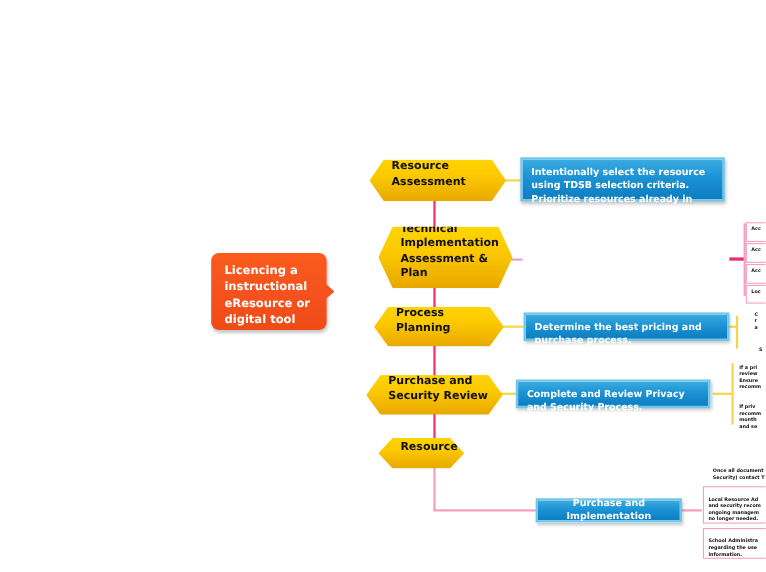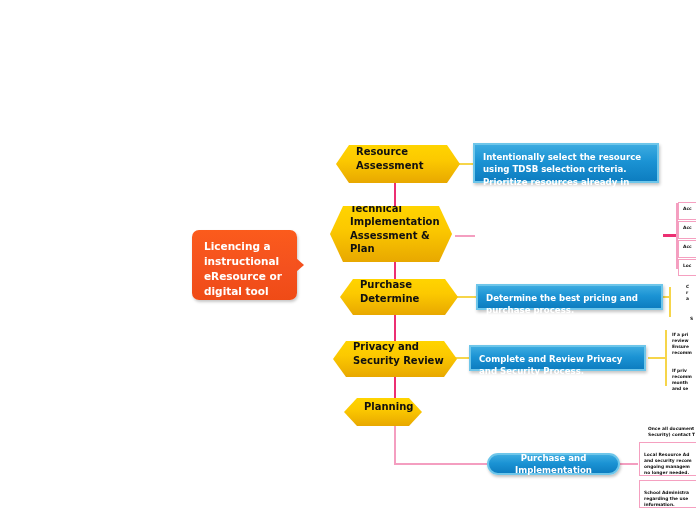--- a/index.html
+++ b/index.html
@@ -75,21 +75,20 @@
     line-height: 1.45;
     padding: 6px 8px;
     box-sizing: border-box;
     box-shadow: 1px 2px 3px rgba(0,0,0,0.24);
   }
   .blue.center {
     display: flex;
     align-items: center;
     justify-content: center;
     text-align: center;
-    border-radius: 11px;
   }
 
   
   .leaf {
     position: absolute;
     color: #111111;
     font-size: 4.4px;
     line-height: 1.38;
     font-weight: bold;
     box-sizing: border-box;
@@ -137,34 +136,34 @@
 
   <div class="node root" style="left:192px; top:230px; width:105px;">
     <span>Licencing a instructional eResource or digital tool</span>
     <span class="root-arrow"></span>
   </div>
 
   <div class="node chev point-right" style="left:336px; top:145px; width:124px; height:38px;">
     <span>Resource Assessment</span>
   </div>
 
-  <div class="node chev point-right" style="left:330px; top:206px; width:122px; height:56px;">
+  <div class="node chev point-right" style="left:344px; top:206px; width:122px; height:56px;">
     <span>Technical Implementation Assessment &amp; Plan</span>
   </div>
 
   <div class="node chev point-right" style="left:340px; top:279px; width:118px; height:36px;">
-    <span>Purchase Determine</span>
+    <span>Process Planning</span>
   </div>
 
   <div class="node chev point-right" style="left:333px; top:341px; width:124px; height:36px;">
-    <span>Privacy and Security Review</span>
+    <span>Purchase and Security Review</span>
   </div>
 
   <div class="node chev point-right" style="left:344px; top:398px; width:78px; height:28px;">
-    <span>Planning</span>
+    <span>Resource</span>
   </div>
 
   <div class="node blue" style="left:473px; top:143px; width:186px; height:40px;">
     <span>Intentionally select the resource using TDSB selection criteria.   Prioritize resources already in use in TDSB schools.</span>
   </div>
 
 
   <div class="node blue" style="left:476px; top:284px; width:187px; height:26px;">
     <span>Determine the best pricing and purchase process.</span>
   </div>

